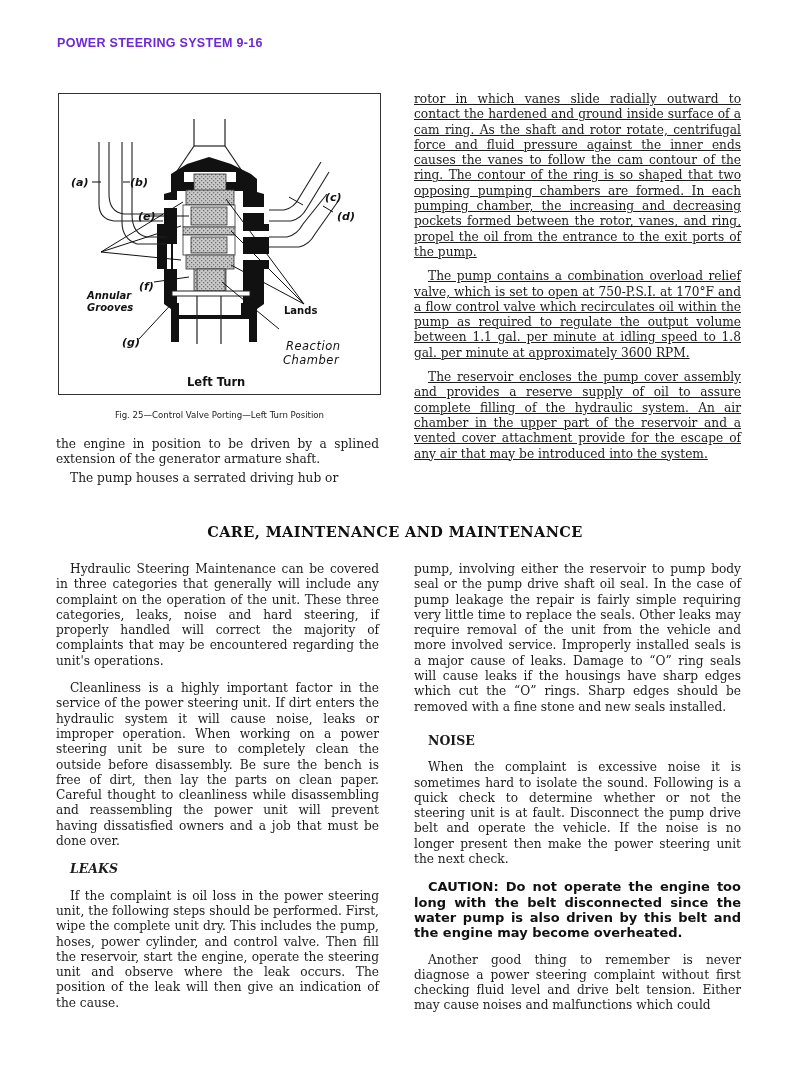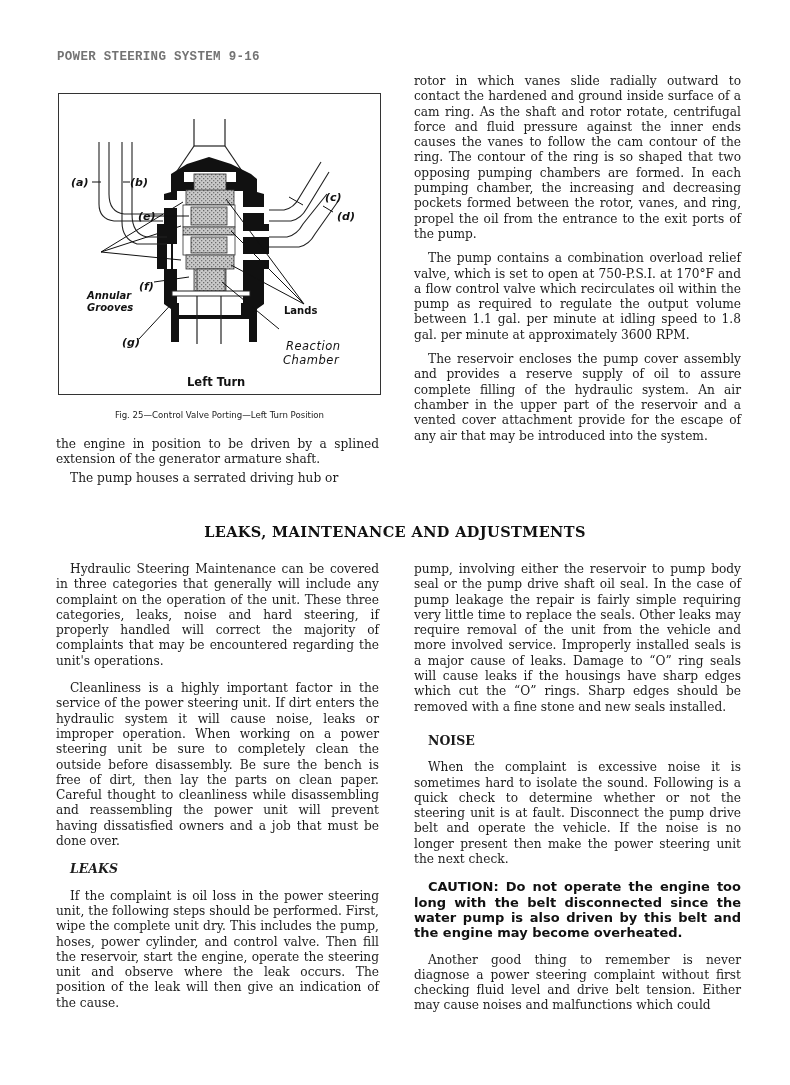--- a/index.html
+++ b/index.html
@@ -1,28 +1,28 @@
 <!DOCTYPE html>
 <html><head>
 <meta charset="utf-8">
 <style>
   html, body { margin: 0; padding: 0; background: #ffffff; }
   body { width: 790px; height: 1085px; position: relative; overflow: hidden; color: #1a1a1a; }
   .running-head {
-    position: absolute; left: 57px; top: 50px;
-    font-family: Liberation Mono, monospace; font-weight: bold; font-size: 12.5px; letter-spacing: 0.3px;
-    color: #737373;
+    position: absolute; left: 57px; top: 36px;
+    font-family: Liberation Sans, sans-serif; font-weight: bold; font-size: 12.5px; letter-spacing: 0.3px;
+    color: #6d28d9;
   }
   .col { position: absolute; font-family: "DejaVu Serif", "Liberation Serif", serif; font-size: 12.2px; line-height: 15.3px; color: #1c1c1c; text-align: justify; }
   .col p { margin: 0; text-indent: 14px; }
   .col p.noindent { text-indent: 0; }
   .col p + p { margin-top: 12px; }
   .col .gap { margin-top: 9px; }
   .left-top { left: 56px; top: 437px; width: 323px; }
-  .right-top { left: 414px; top: 74px; width: 327px; }
+  .right-top { left: 414px; top: 92px; width: 327px; text-decoration: underline; }
   .left-bottom { left: 56px; top: 562px; width: 323px; }
   .right-bottom { left: 414px; top: 562px; width: 327px; }
 
   .figure-box {
     position: absolute; left: 58px; top: 93px; width: 323px; height: 302px;
     border: 1.5px solid #333; box-sizing: border-box; background: #fff;
   }
   .figure-box svg { position: absolute; left: 0; top: 0; }
   .fig-caption {
     position: absolute; left: 58px; top: 410px; width: 323px; text-align: center;
@@ -154,21 +154,21 @@
   <p class="noindent">the engine in position to be driven by a splined extension of the generator armature shaft.</p>
   <p class="gap" style="margin-top:3px;">The pump houses a serrated driving hub or</p>
 </div>
 
 <div class="col right-top">
   <p class="noindent">rotor in which vanes slide radially outward to contact the hardened and ground inside surface of a cam ring. As the shaft and rotor rotate, centrifugal force and fluid pressure against the inner ends causes the vanes to follow the cam contour of the ring. The contour of the ring is so shaped that two opposing pumping chambers are formed. In each pumping chamber, the increasing and decreasing pockets formed between the rotor, vanes, and ring, propel the oil from the entrance to the exit ports of the pump.</p>
   <p class="gap">The pump contains a combination overload relief valve, which is set to open at 750-P.S.I. at 170°F and a flow control valve which recirculates oil within the pump as required to regulate the output volume between 1.1 gal. per minute at idling speed to 1.8 gal. per minute at approximately 3600 RPM.</p>
   <p class="gap">The reservoir encloses the pump cover assembly and provides a reserve supply of oil to assure complete filling of the hydraulic system. An air chamber in the upper part of the reservoir and a vented cover attachment provide for the escape of any air that may be introduced into the system.</p>
 </div>
 
-<div class="section-title">LEAKS, MAINTENANCE AND ADJUSTMENTS</div>
+<div class="section-title">CARE, MAINTENANCE AND MAINTENANCE</div>
 
 <div class="col left-bottom">
   <p>Hydraulic Steering Maintenance can be covered in three categories that generally will include any complaint on the operation of the unit. These three categories, leaks, noise and hard steering, if properly handled will correct the majority of complaints that may be encountered regarding the unit's operations.</p>
   <p>Cleanliness is a highly important factor in the service of the power steering unit. If dirt enters the hydraulic system it will cause noise, leaks or improper operation. When working on a power steering unit be sure to completely clean the outside before disassembly. Be sure the bench is free of dirt, then lay the parts on clean paper. Careful thought to cleanliness while disassembling and reassembling the power unit will prevent having dissatisfied owners and a job that must be done over.</p>
   <p class="subhead" style="margin-bottom:8px;font-style:italic;">LEAKS</p>
   <p>If the complaint is oil loss in the power steering unit, the following steps should be performed. First, wipe the complete unit dry. This includes the pump, hoses, power cylinder, and control valve. Then fill the reservoir, start the engine, operate the steering unit and observe where the leak occurs. The position of the leak will then give an indication of the cause.</p>
 </div>
 
 <div class="col right-bottom">
   <p class="noindent">pump, involving either the reservoir to pump body seal or the pump drive shaft oil seal. In the case of pump leakage the repair is fairly simple requiring very little time to replace the seals. Other leaks may require removal of the unit from the vehicle and more involved service. Improperly installed seals is a major cause of leaks. Damage to “O” ring seals will cause leaks if the housings have sharp edges which cut the “O” rings. Sharp edges should be removed with a fine stone and new seals installed.</p>

